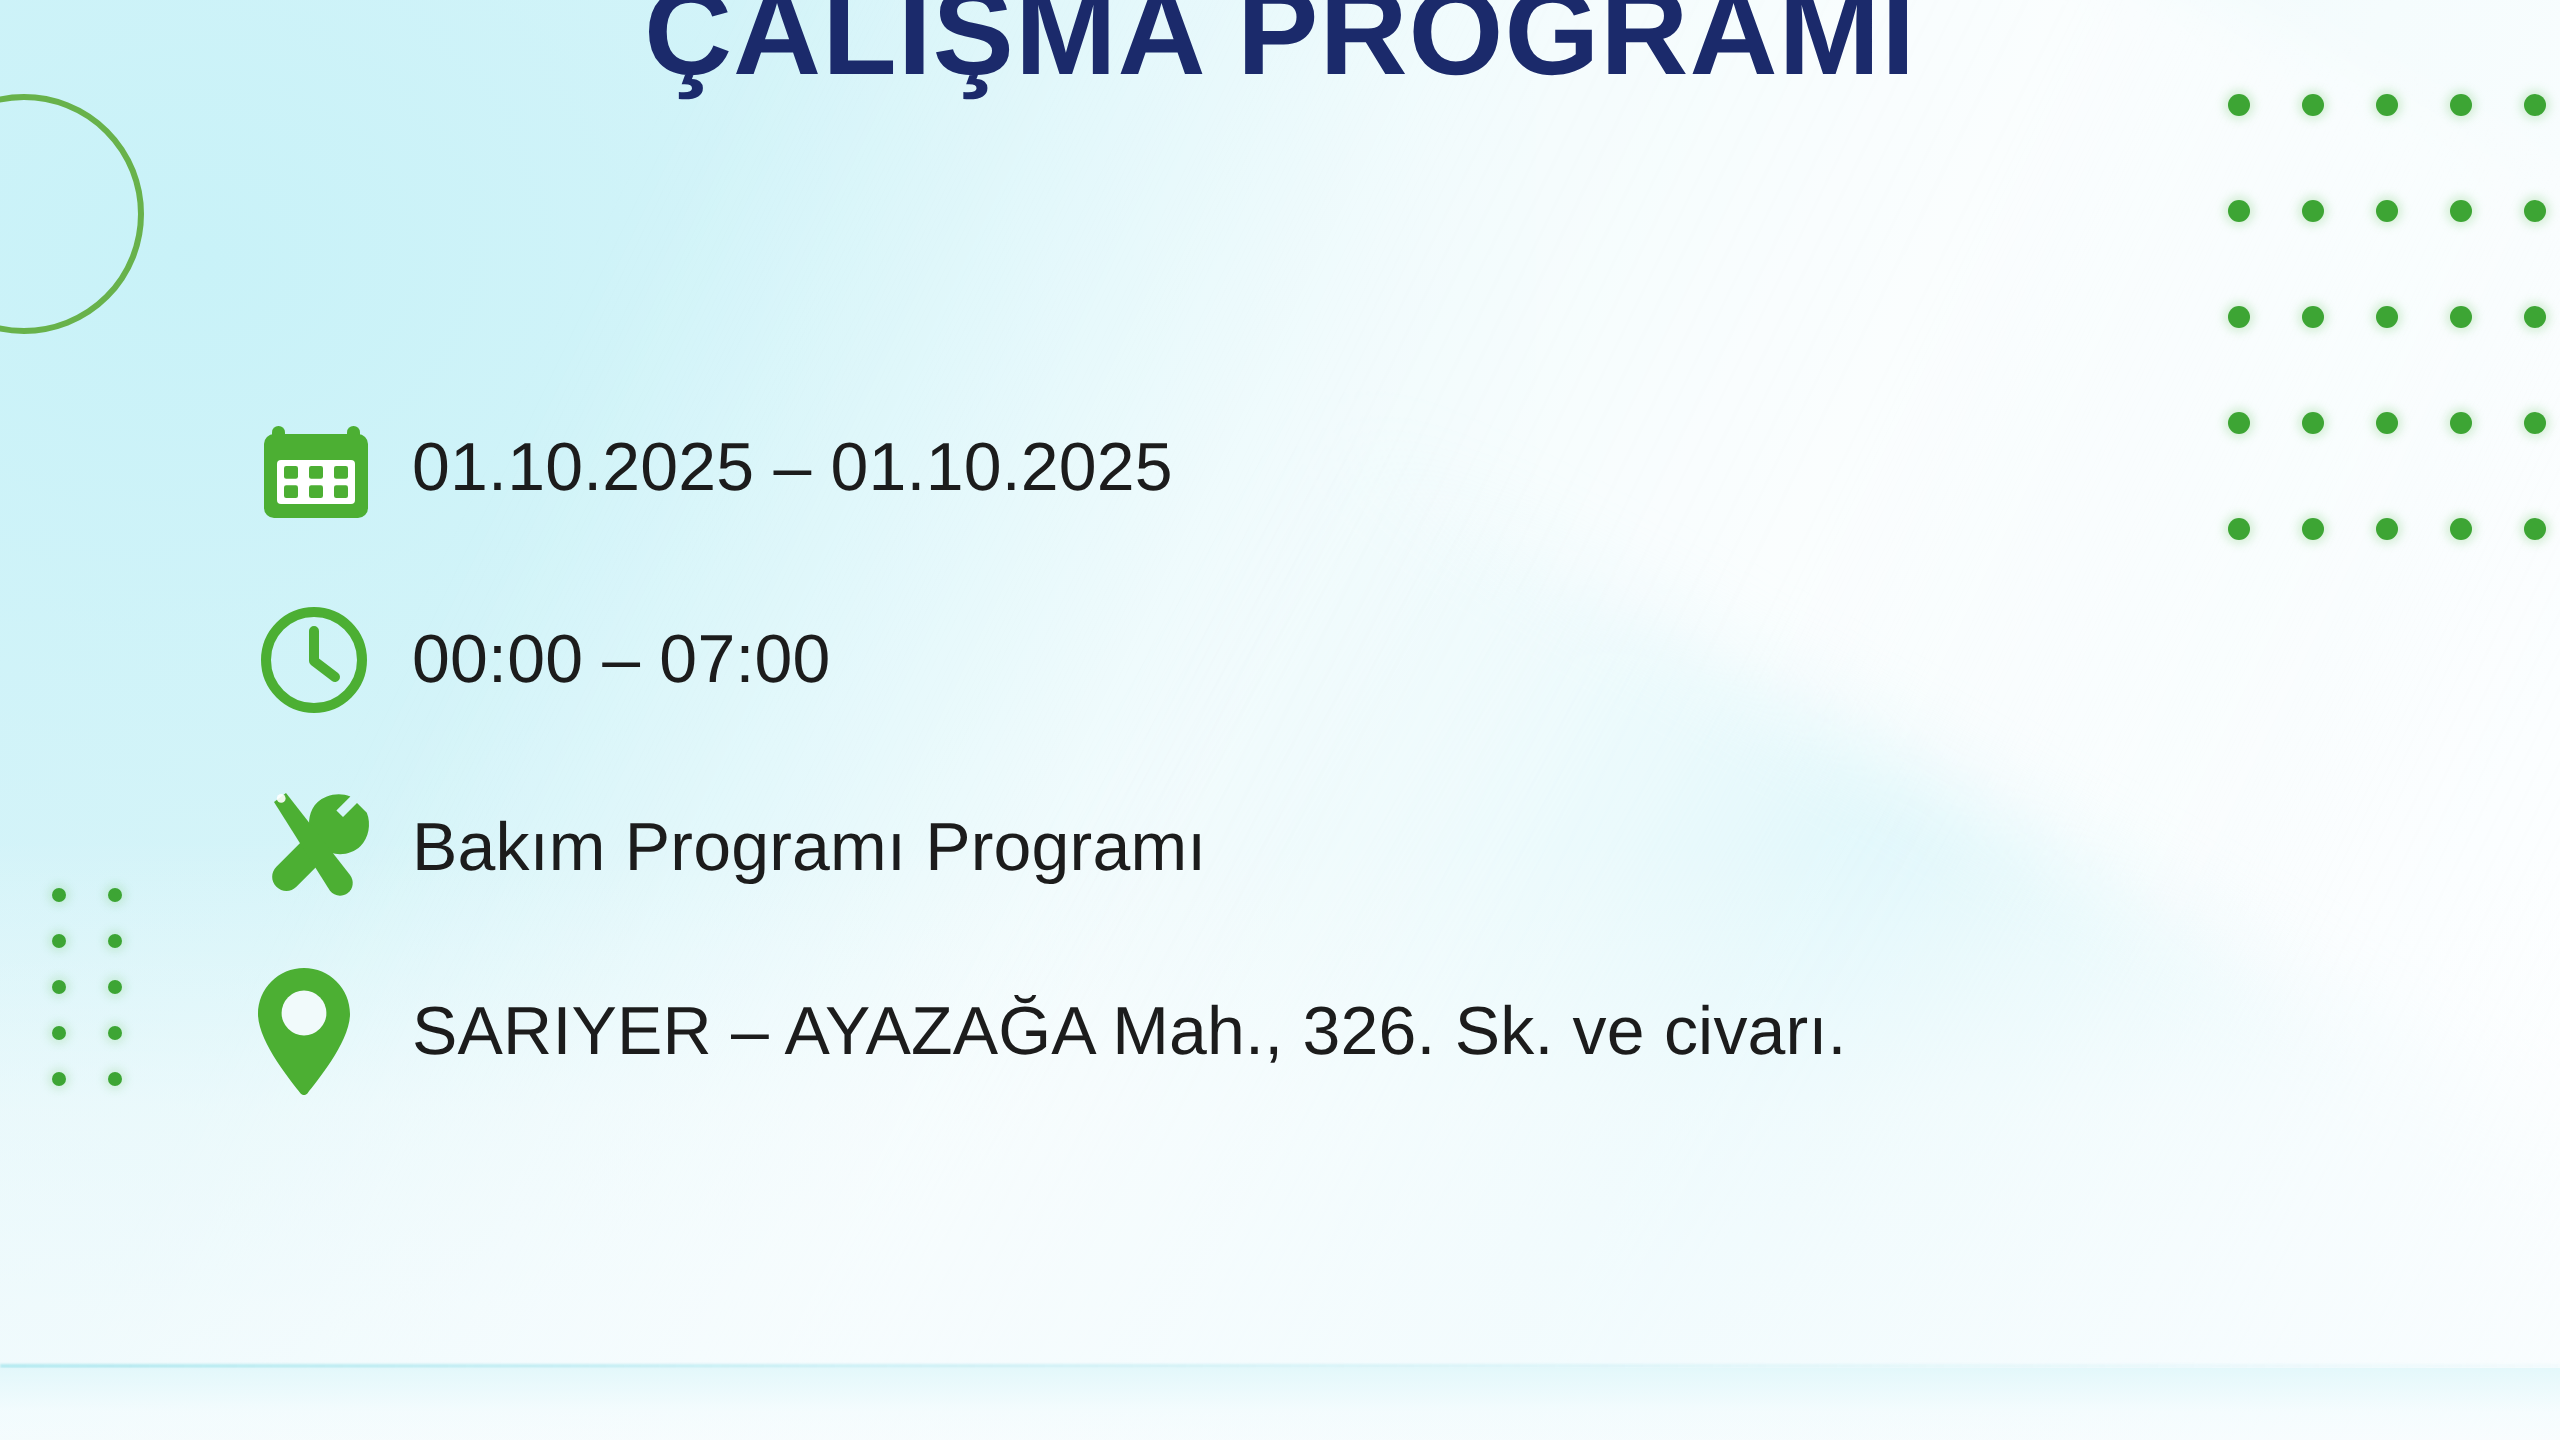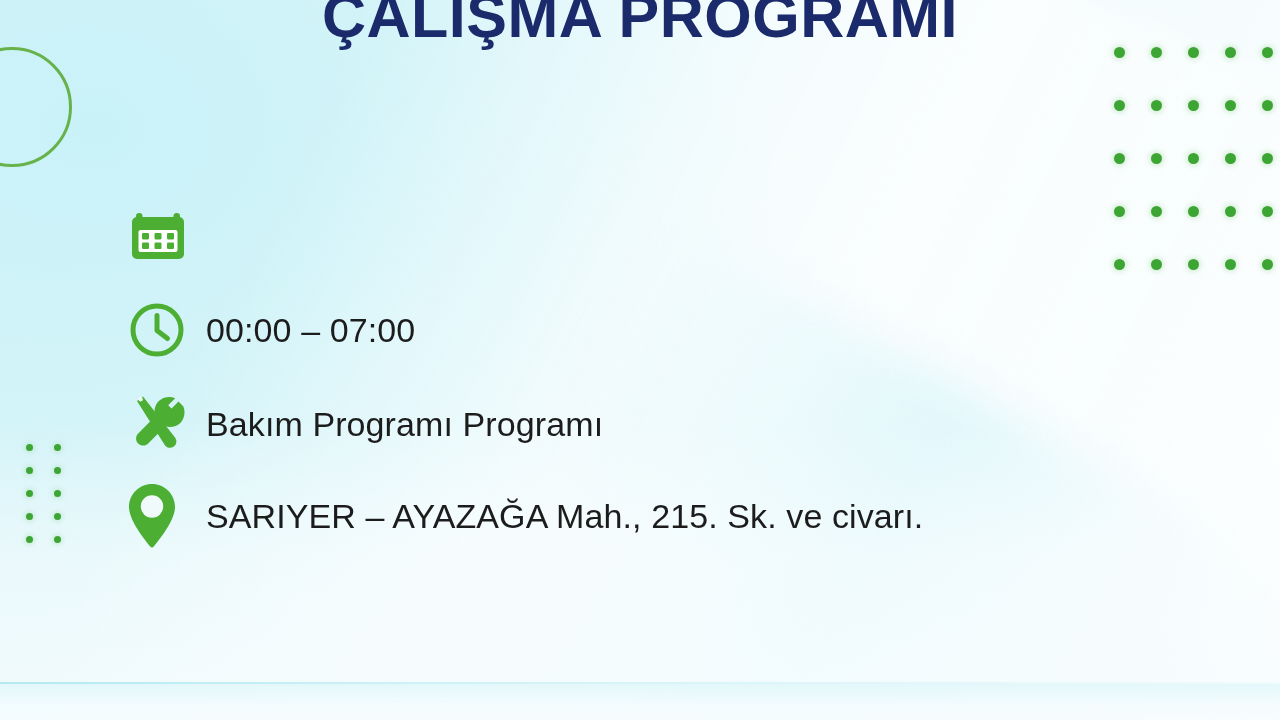--- a/index.html
+++ b/index.html
@@ -265,20 +265,21 @@
         <g fill="#4caf33">
           <rect x="14" y="29" width="7" height="6.4" rx="1.1"></rect>
           <rect x="26.5" y="29" width="7" height="6.4" rx="1.1"></rect>
           <rect x="39" y="29" width="7" height="6.4" rx="1.1"></rect>
           <rect x="14" y="38.6" width="7" height="6.4" rx="1.1"></rect>
           <rect x="26.5" y="38.6" width="7" height="6.4" rx="1.1"></rect>
           <rect x="39" y="38.6" width="7" height="6.4" rx="1.1"></rect>
         </g>
       </svg>
     </span>
+    <span class="info-text">01.10.2025 – 01.10.2025</span>
   </div>
 
   <div class="info-row info-row--time">
     <span class="info-icon">
       <svg width="58" height="58" viewBox="0 0 58 58" aria-hidden="true">
         <circle cx="29" cy="29" r="24" fill="none" stroke="#4caf33" stroke-width="5"></circle>
         <path d="M29 14.5 L29 29.5 L39.5 37.5" fill="none" stroke="#4caf33" stroke-width="5" stroke-linecap="round" stroke-linejoin="round"></path>
       </svg>
     </span>
     <span class="info-text">00:00 – 07:00</span>
@@ -305,16 +306,16 @@
 
   <div class="info-row info-row--place">
     <span class="info-icon">
       <svg width="48" height="66" viewBox="0 0 48 66" aria-hidden="true">
         <path d="M24 1 C11.3 1 1 11.3 1 24 C1 38 18 58 22.2 63.6
                  C23.1 64.8 24.9 64.8 25.8 63.6 C30 58 47 38 47 24
                  C47 11.3 36.7 1 24 1 Z" fill="#4caf33"></path>
         <circle cx="24" cy="23.5" r="11.2" fill="#f1fafb"></circle>
       </svg>
     </span>
-    <span class="info-text">SARIYER – AYAZAĞA Mah., 215. Sk. ve civarı.</span>
+    <span class="info-text">SARIYER – AYAZAĞA Mah., 326. Sk. ve civarı.</span>
   </div>
 
 </div>
 
 </body></html>

